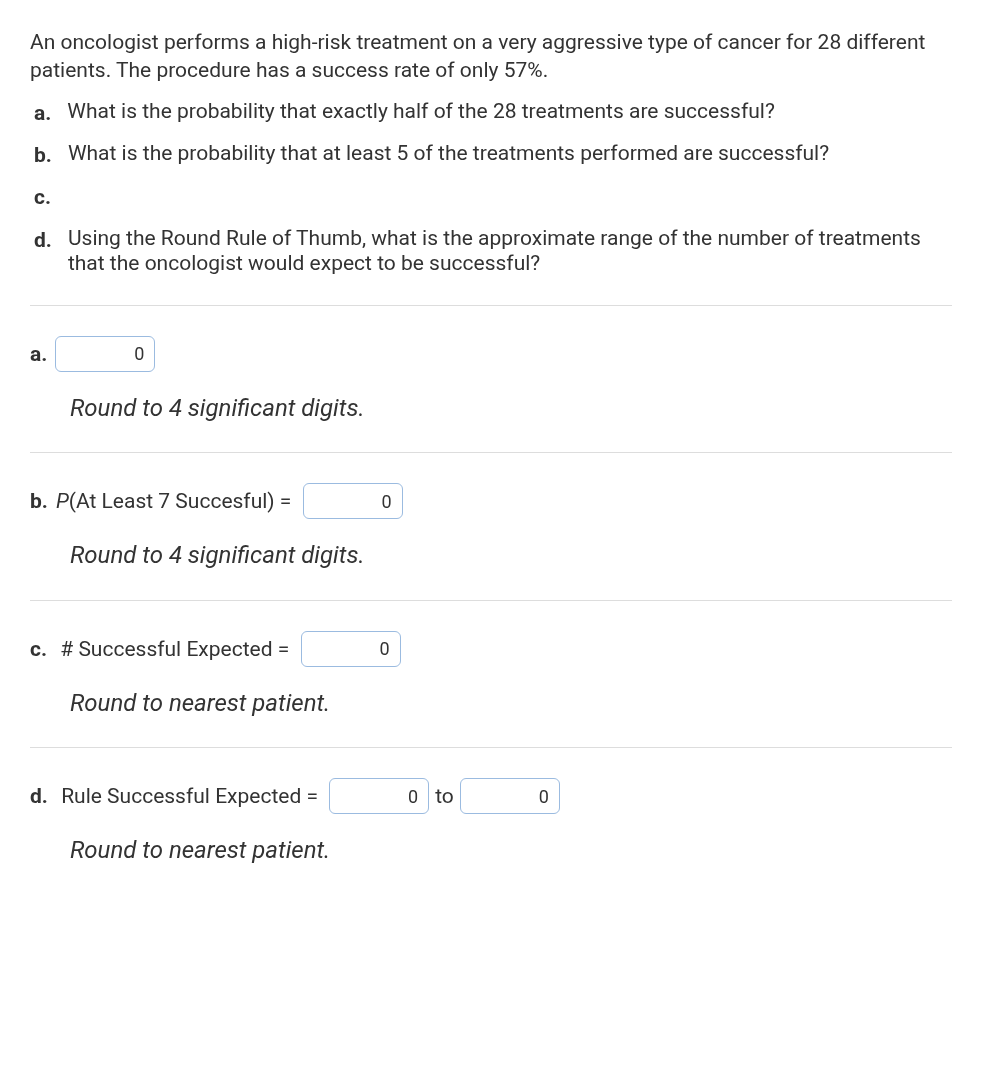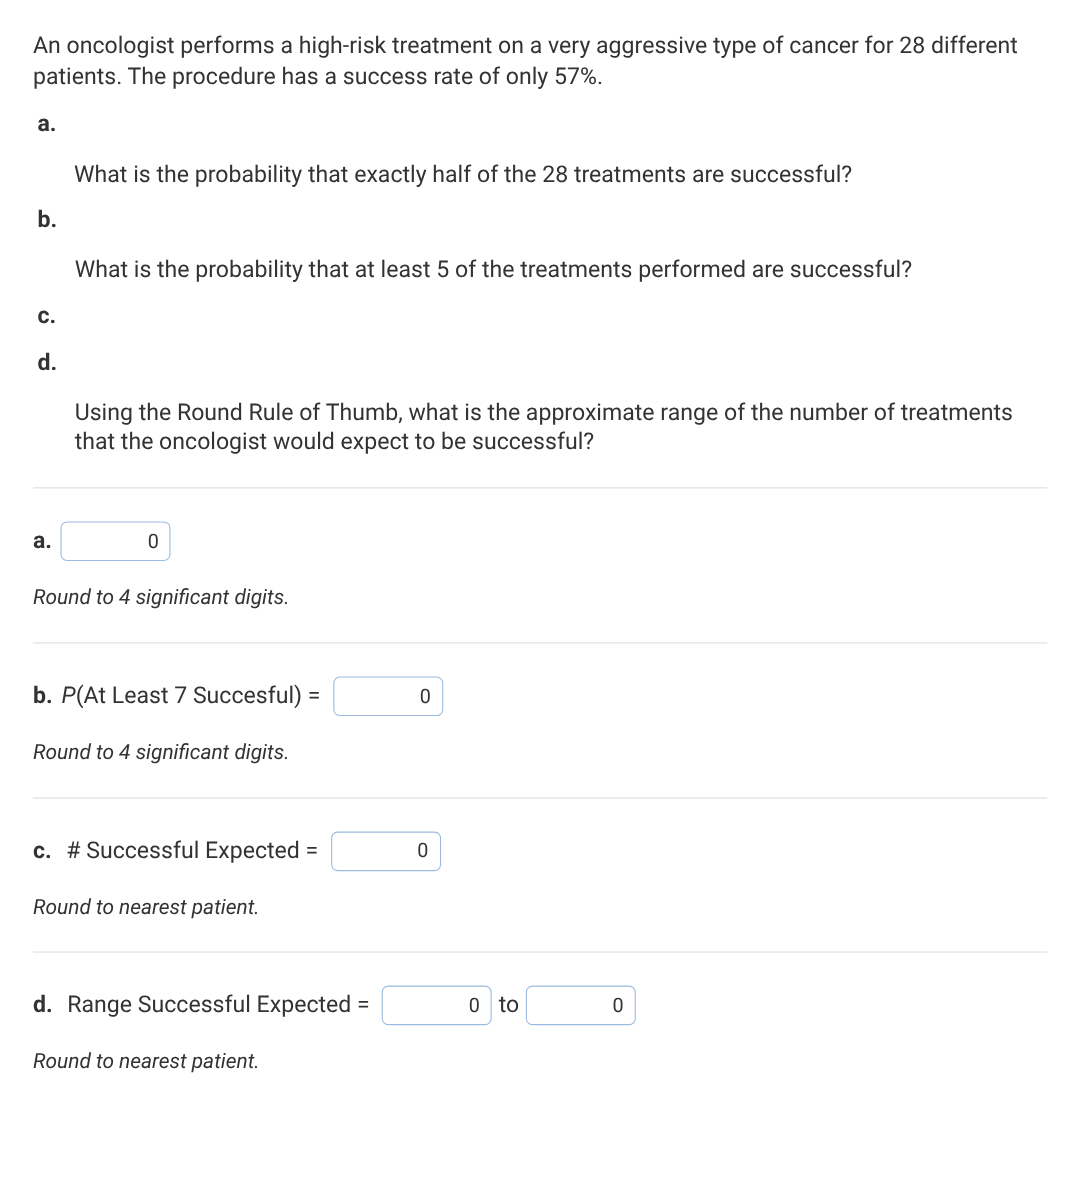--- a/index.html
+++ b/index.html
@@ -27,21 +27,21 @@
     gap: 16px;
     margin-bottom: 14px;
   }
   ol.questions li:last-child { margin-bottom: 0; }
   .marker {
     font-weight: 700;
     min-width: 20px;
     text-align: right;
     padding-left: 4px;
   }
-  .qtext { flex: 1; line-height: 1.22; margin-top: 48px; }
+  .qtext { flex: 1; line-height: 1.22; }
   hr.sep {
     border: none;
     border-top: 1px solid #ddd;
     margin: 28px 0 30px 0;
   }
   .answer-block { margin-bottom: 0; }
   .answer-line {
     display: flex;
     align-items: center;
     flex-wrap: wrap;
@@ -63,22 +63,23 @@
     border-radius: 6px;
     background: #fff;
     font-size: 18px;
     text-align: right;
     padding: 4px 10px;
     color: #333;
     font-family: inherit;
   }
   .hint {
     font-style: italic;
-    font-size: 19px;
+    font-size: 24px;
     color: #333;
+    margin-left: 40px;
   }
 </style>
 </head>
 <body>
 
 <div class="intro">An oncologist performs a high-risk treatment on a very aggressive type of cancer for 28 different patients. The procedure has a success rate of only 57%.</div>
 
 <ol class="questions">
   <li>
     <span class="marker">a.</span>
@@ -127,19 +128,19 @@
     <input class="ans" type="text" value="0" style="">
   </div>
   <div class="hint">Round to nearest patient.</div>
 </div>
 
 <hr class="sep">
 
 <div class="answer-block">
   <div class="answer-line">
     <span class="lead">d.</span>
-    <span class="label"> Range Successful Expected = </span>
+    <span class="label"> Rule Successful Expected = </span>
     <input class="ans" type="text" value="0" style="">
     <span> to </span>
     <input class="ans" type="text" value="0" style="">
   </div>
   <div class="hint">Round to nearest patient.</div>
 </div>
 
 </body></html>

